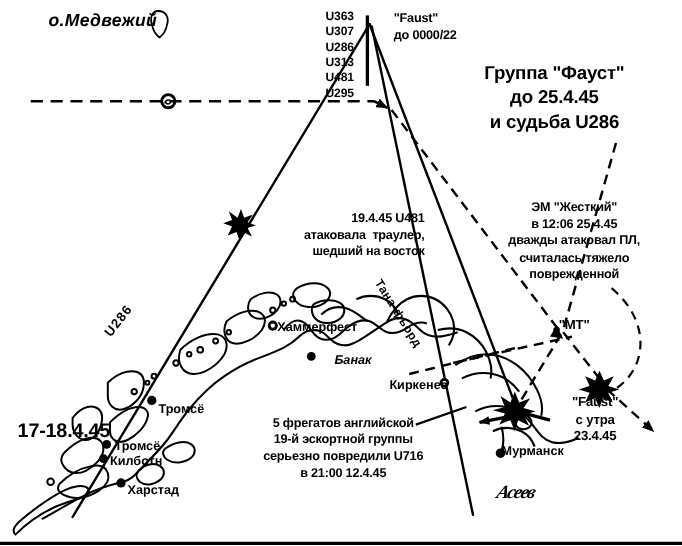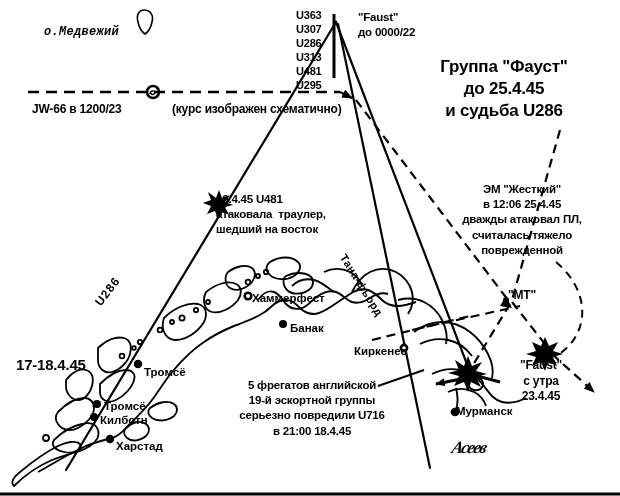--- a/index.html
+++ b/index.html
@@ -29,24 +29,24 @@
     font-weight: bold;
     color: #000;
     white-space: pre;
     line-height: 1.18;
     letter-spacing: -0.2px;
   }
   .lbl.ctr { text-align: center; }
 
   
   #bear-island-label {
-    left: 44px; top: 25px;
-    font-size: 12px;
+    left: 44px; top: 11px;
+    font-size: 16px;
     font-style: italic;
-    font-family: Liberation Mono, monospace;
+    font-family: Liberation Sans, sans-serif;
     letter-spacing: 0.3px;
   }
   #uboat-list {
     left: 296px; top: 8px;
     font-size: 11px;
     line-height: 1.28;
     text-align: right;
   }
   #faust-top-label {
     left: 358px; top: 10px;
@@ -66,21 +66,21 @@
     font-size: 12px;
   }
   #schematic-note {
     left: 172px; top: 102px;
     font-size: 12px;
   }
   #u481-note {
     left: 216px; top: 192px;
     font-size: 11.5px;
     line-height: 1.32;
-    text-align: left;
+    text-align: right;
     width: 170px;
   }
   #zhestky-note {
     left: 428px; top: 182px;
     font-size: 11.5px;
     line-height: 1.32;
     text-align: center;
     width: 188px;
   }
   #mt-label {
@@ -95,22 +95,22 @@
     width: 70px;
   }
   #frigates-note {
     left: 214px; top: 378px;
     font-size: 11.5px;
     line-height: 1.32;
     text-align: center;
     width: 196px;
   }
   #date-17-18 {
-    left: 16px; top: 356px;
-    font-size: 15px;
+    left: 16px; top: 381px;
+    font-size: 18px;
   }
   #u286-track-label {
     left: 92px; top: 300px;
     font-size: 12px;
     transform: rotate(-52deg);
     transform-origin: left top;
     letter-spacing: 1px;
   }
   #tana-fjord-label {
     left: 348px; top: 252px;
@@ -125,21 +125,21 @@
     font-weight: bold;
     font-size: 11.5px;
     color: #000;
     white-space: pre;
   }
   #city-tromso  { left: 144px; top: 366px; }
   #city-harstad { left: 104px; top: 400px; }
   #city-kilbotn { left: 100px; top: 414px; }
   #city-narvik  { left: 116px; top: 440px; }
   #city-hammerfest { left: 252px; top: 292px; }
-  #city-banak   { left: 290px; top: 322px; }
+  #city-banak   { left: 304px; top: 322px; font-style: italic; }
   #city-kirkenes{ left: 314px; top: 345px; margin-left: 40px; }
   #city-murmansk{ left: 456px; top: 405px; }
 
   #signature {
     position: absolute;
     left: 452px; top: 438px;
     font-family: "Liberation Serif", serif;
     font-style: italic;
     font-weight: bold;
     font-size: 17px;
@@ -350,44 +350,42 @@
 U481
 U295</div>
 
   <div class="lbl" id="faust-top-label">"Faust"
 до 0000/22</div>
 
   <div class="lbl ctr" id="title-block">Группа "Фауст"
 до 25.4.45
 и судьба U286</div>
 
-  <div class="lbl" id="convoy-label">JW-66 в 1200/23</div>
-
-  <div class="lbl" id="schematic-note">(курс изображен схематично)</div>
+
 
   <div class="lbl ctr" id="u481-note">19.4.45 U481
 атаковала  траулер,
 шедший на восток</div>
 
   <div class="lbl ctr" id="zhestky-note">ЭМ "Жесткий"
 в 12:06 25.4.45
 дважды атаковал ПЛ,
 считалась тяжело
 поврежденной</div>
 
   <div class="lbl" id="mt-label">"МТ"</div>
 
   <div class="lbl ctr" id="faust-morning-label">"Faust"
 с утра
 23.4.45</div>
 
   <div class="lbl ctr" id="frigates-note">5 фрегатов английской
 19-й эскортной группы
 серьезно повредили U716
-в 21:00 18.4.45</div>
+в 21:00 12.4.45</div>
 
   <div class="lbl" id="date-17-18">17-18.4.45</div>
 
   <div class="lbl" id="u286-track-label">U286</div>
 
   <div class="lbl" id="tana-fjord-label">Тана-фьорд</div>
 
   <div class="city-label" id="city-tromso">Тромсё</div>
   <div class="city-label" id="city-harstad">Тромсё</div>
   <div class="city-label" id="city-kilbotn">Килботн</div>

